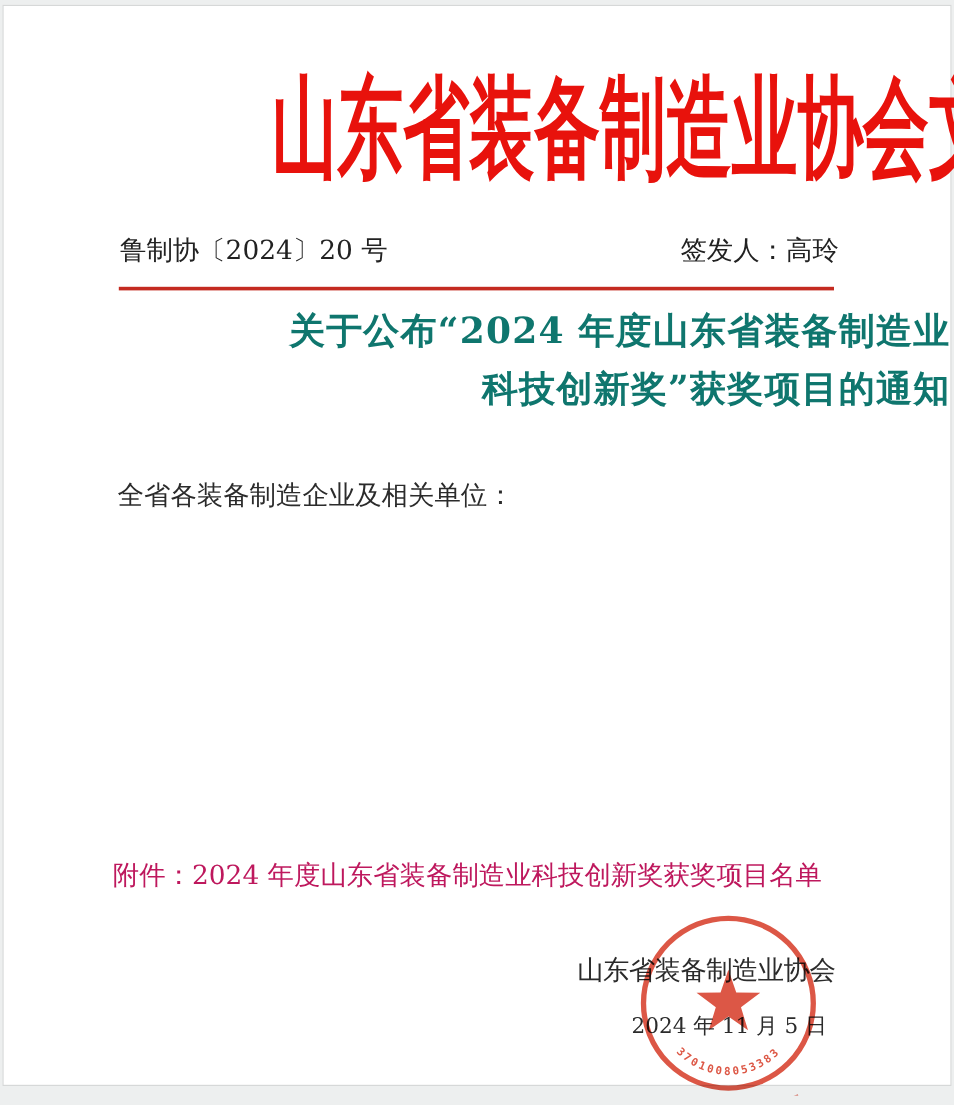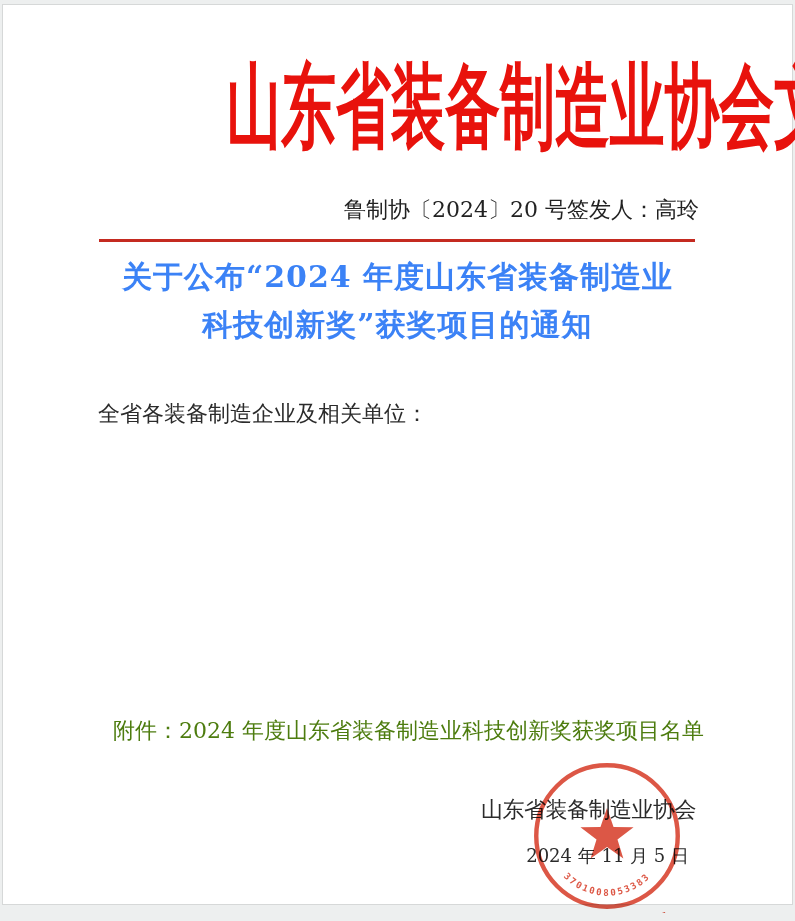--- a/index.html
+++ b/index.html
@@ -25,50 +25,50 @@
   .masthead .squeeze{
     display:inline-block;
     transform:scaleX(0.595);
     transform-origin:50% 50%;
     letter-spacing:0px;
   }
   .meta{
     position:absolute;top:188px;left:97px;right:93px;
     height:34px;line-height:34px;
     font-size:22px;color:#222;
-    display:flex;justify-content:flex-end;
+    display:flex;justify-content:space-between;
   }
   .redline{
     position:absolute;top:234px;left:96px;right:97px;height:3px;
     background:#c42a20;
   }
   .title{
     position:absolute;top:248px;left:0;right:0;
-    text-align:center;
-    font-size:30px;font-weight:bold;color:#3b82f6;
+    text-align:right;
+    font-size:30px;font-weight:bold;color:#0f766e;
     line-height:48px;letter-spacing:1px;
   }
   .salutation{
     position:absolute;top:391px;left:95px;
     font-size:22px;color:#2b2b2b;line-height:36px;
   }
   .body-text{
     position:absolute;top:415px;left:95px;width:606px;
     margin:0;
     font-size:22px;color:#2b2b2b;
     line-height:36.5px;
     letter-spacing:-0.6px;
     text-align:justify;
     text-justify:inter-character;
     text-indent:2em;
     word-break:break-all;
   }
   .attachment{
-    position:absolute;top:708px;left:110px;
-    font-size:22px;color:#4d7c0f;line-height:36px;
+    position:absolute;top:708px;left:91px;
+    font-size:22px;color:#be185d;line-height:36px;
   }
   .signer{
     position:absolute;top:787px;right:96px;
     font-size:22px;color:#2b2b2b;line-height:36px;
     letter-spacing:-0.5px;
   }
   .sign-date{
     position:absolute;top:833px;right:103px;
     font-size:18px;color:#2b2b2b;line-height:36px;
   }

